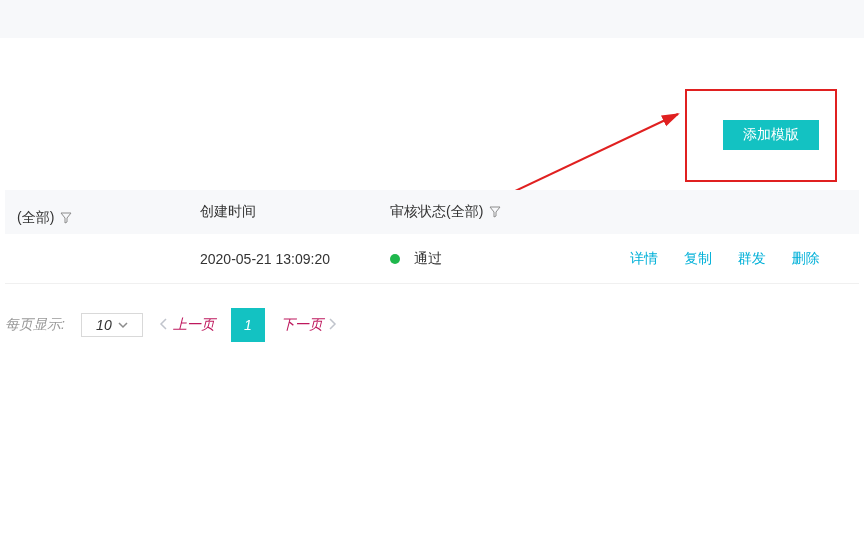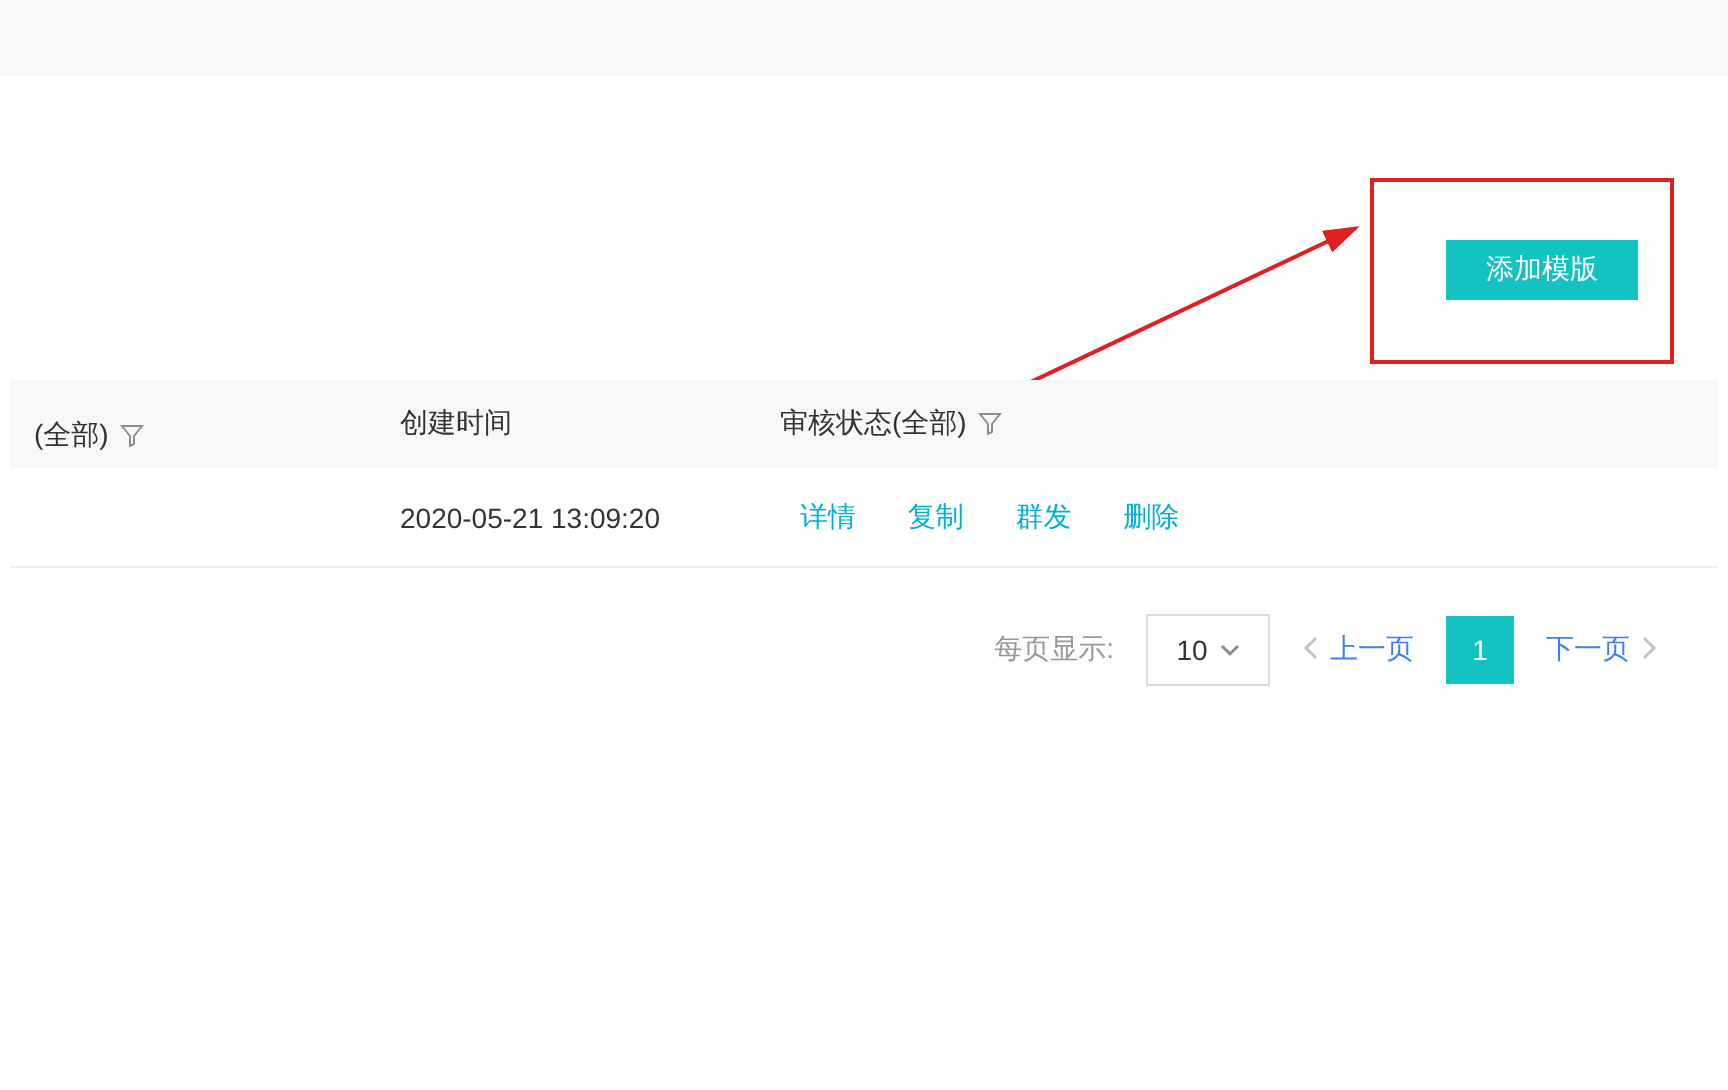--- a/index.html
+++ b/index.html
@@ -112,46 +112,46 @@
   .filter-icon svg { display:block; }
 
   
   .pager-bar {
     position: absolute;
     top: 300px; left: 5px;
     width: 854px;
     height: 50px;
     display: flex;
     align-items: center;
-    justify-content: flex-end;
     padding-right: 30px;
     gap: 16px;
+    font-style: italic;
   }
   .per-page-label { color: #999; }
   .page-size {
     border: 1px solid #d9d9d9;
     background: #fff;
-    height: 36px;
+    height: 24px;
     min-width: 62px;
     display: flex;
     align-items: center;
     justify-content: center;
     gap: 6px;
     color: #333;
     cursor: pointer;
     padding: 0 0;
   }
   .chev {
     display:inline-block;
   }
   .nav-btn {
     display: flex;
     align-items: center;
     gap: 4px;
-    color: #3b82f6;
+    color: #be185d;
     cursor: default;
     user-select: none;
     font-size: 14px;
   }
   .page-num {
     width: 34px; height: 34px;
     background: #13c2c2;
     color: #fff;
     display: flex;
     align-items: center;
@@ -196,20 +196,24 @@
         <svg width="12" height="12" viewBox="0 0 12 12">
             <path d="M1 1h10L7 6v4l-2 1V6L1 1z" fill="none" stroke="#8c8c8c" stroke-width="1"></path>
           </svg>
       </span>
     </div>
   </div>
 
   <div class="trow">
     <div class="col-type"></div>
     <div class="col-time">2020-05-21 13:09:20</div>
+    <div class="col-status">
+      <span class="status-dot"></span>
+      <span>通过</span>
+    </div>
     <div class="col-ops">
       <span class="op-link">详情</span>
       <span class="op-link">复制</span>
       <span class="op-link">群发</span>
       <span class="op-link">删除</span>
     </div>
   </div>
 
   <div class="pager-bar">
     <span class="per-page-label">每页显示:</span>

